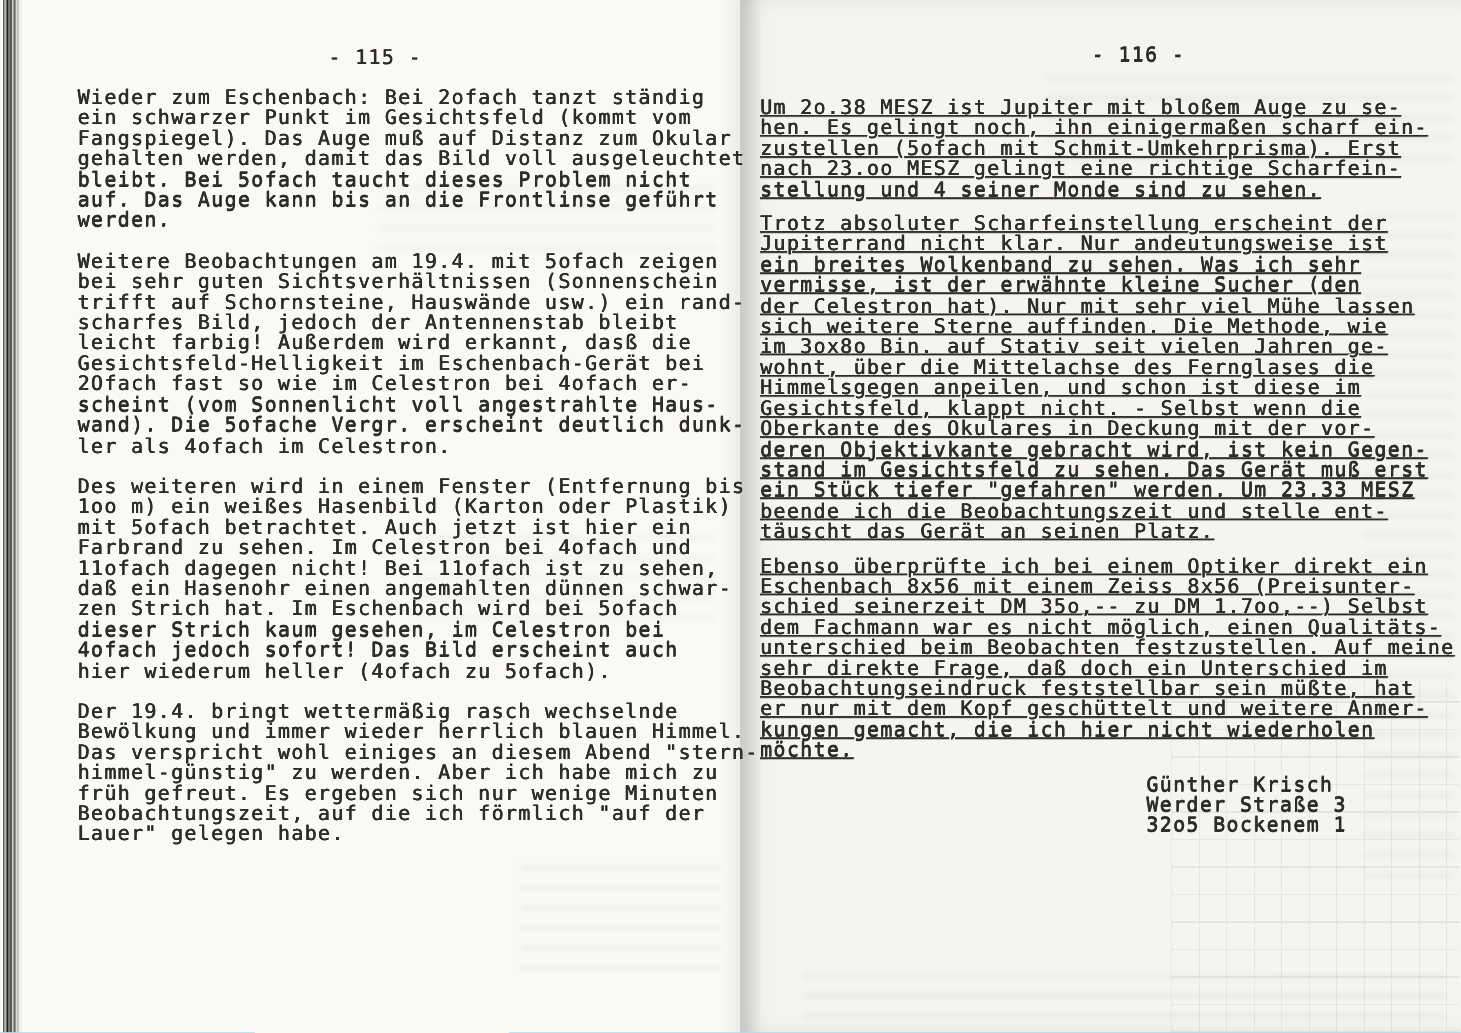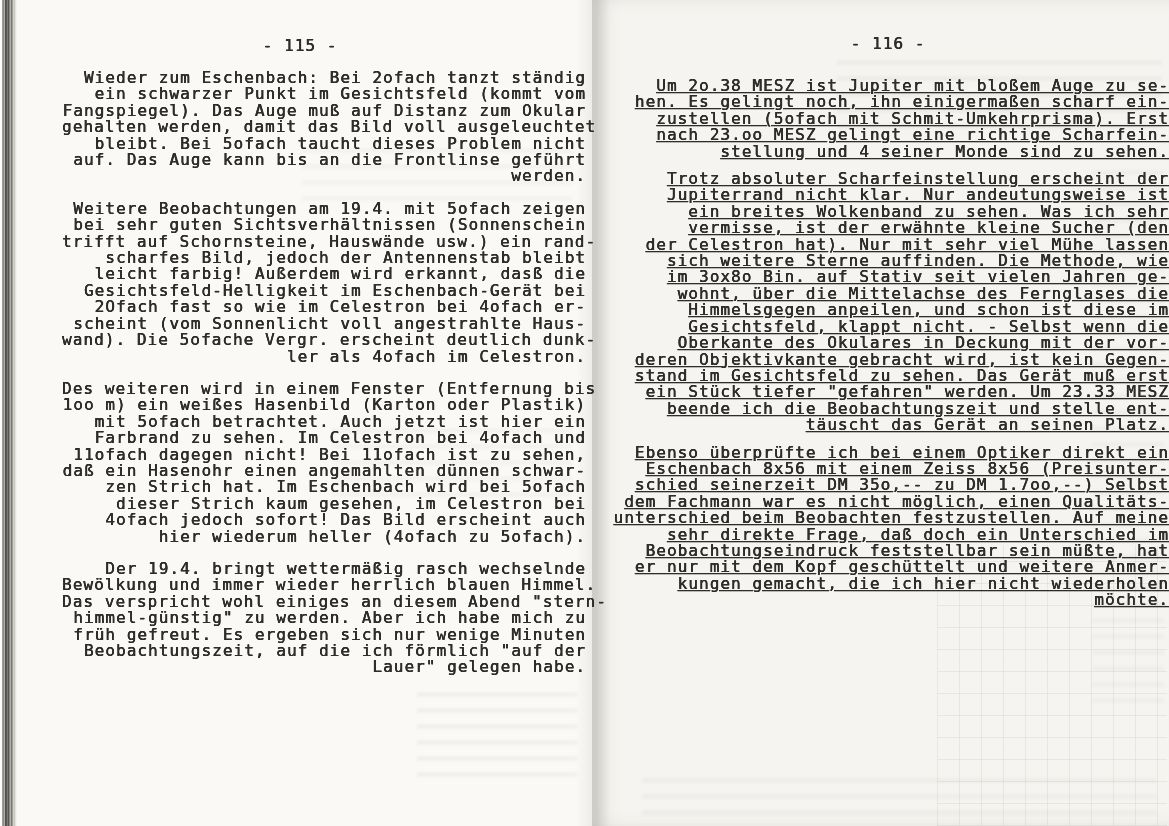--- a/index.html
+++ b/index.html
@@ -50,22 +50,22 @@
     letter-spacing: 1.05px;
     color: #2e2d2a;
     white-space: pre;
     text-shadow: 0.35px 0 currentColor, 0 0.3px currentColor;
   }
   .page-number {
     position: absolute;
     text-align: center;
   }
   .page-number.left-num { left: 62px; top: 38px; width: 476px; }
-  .page-number.right-num { left: 828px; top: 36px; width: 120px; text-align: center; }
-  .text-block { position: absolute; text-align: right; }
+  .page-number.right-num { left: 828px; top: 36px; width: 120px; text-align: right; }
+  .text-block { position: absolute; }
   .text-block.left-text  { left: 62px;  top: 70px;  width: 524px; }
   .text-block.right-text { left: 608px; top: 78px;  width: 561px; }
   .left-text  .para { margin: 0 0 16px 0; }
   .right-text .para { margin: 0 0 11px 0; text-decoration: underline; }
   .signature { margin: 8px 0 0 309px; }
   
   .ghost {
     position: absolute;
     background: repeating-linear-gradient(180deg,
       rgba(125,122,112,0.55) 0 5px, transparent 5px 16px);
@@ -180,15 +180,18 @@
     <div class="typewriter para">Ebenso überprüfte ich bei einem Optiker direkt ein
 Eschenbach 8x56 mit einem Zeiss 8x56 (Preisunter-
 schied seinerzeit DM 35o,-- zu DM 1.7oo,--) Selbst
 dem Fachmann war es nicht möglich, einen Qualitäts-
 unterschied beim Beobachten festzustellen. Auf meine
 sehr direkte Frage, daß doch ein Unterschied im
 Beobachtungseindruck feststellbar sein müßte, hat
 er nur mit dem Kopf geschüttelt und weitere Anmer-
 kungen gemacht, die ich hier nicht wiederholen
 möchte.</div>
+    <div class="typewriter signature">Günther Krisch
+Werder Straße 3
+32o5 Bockenem 1</div>
   </div>
 
 </div>
 
 </body></html>

